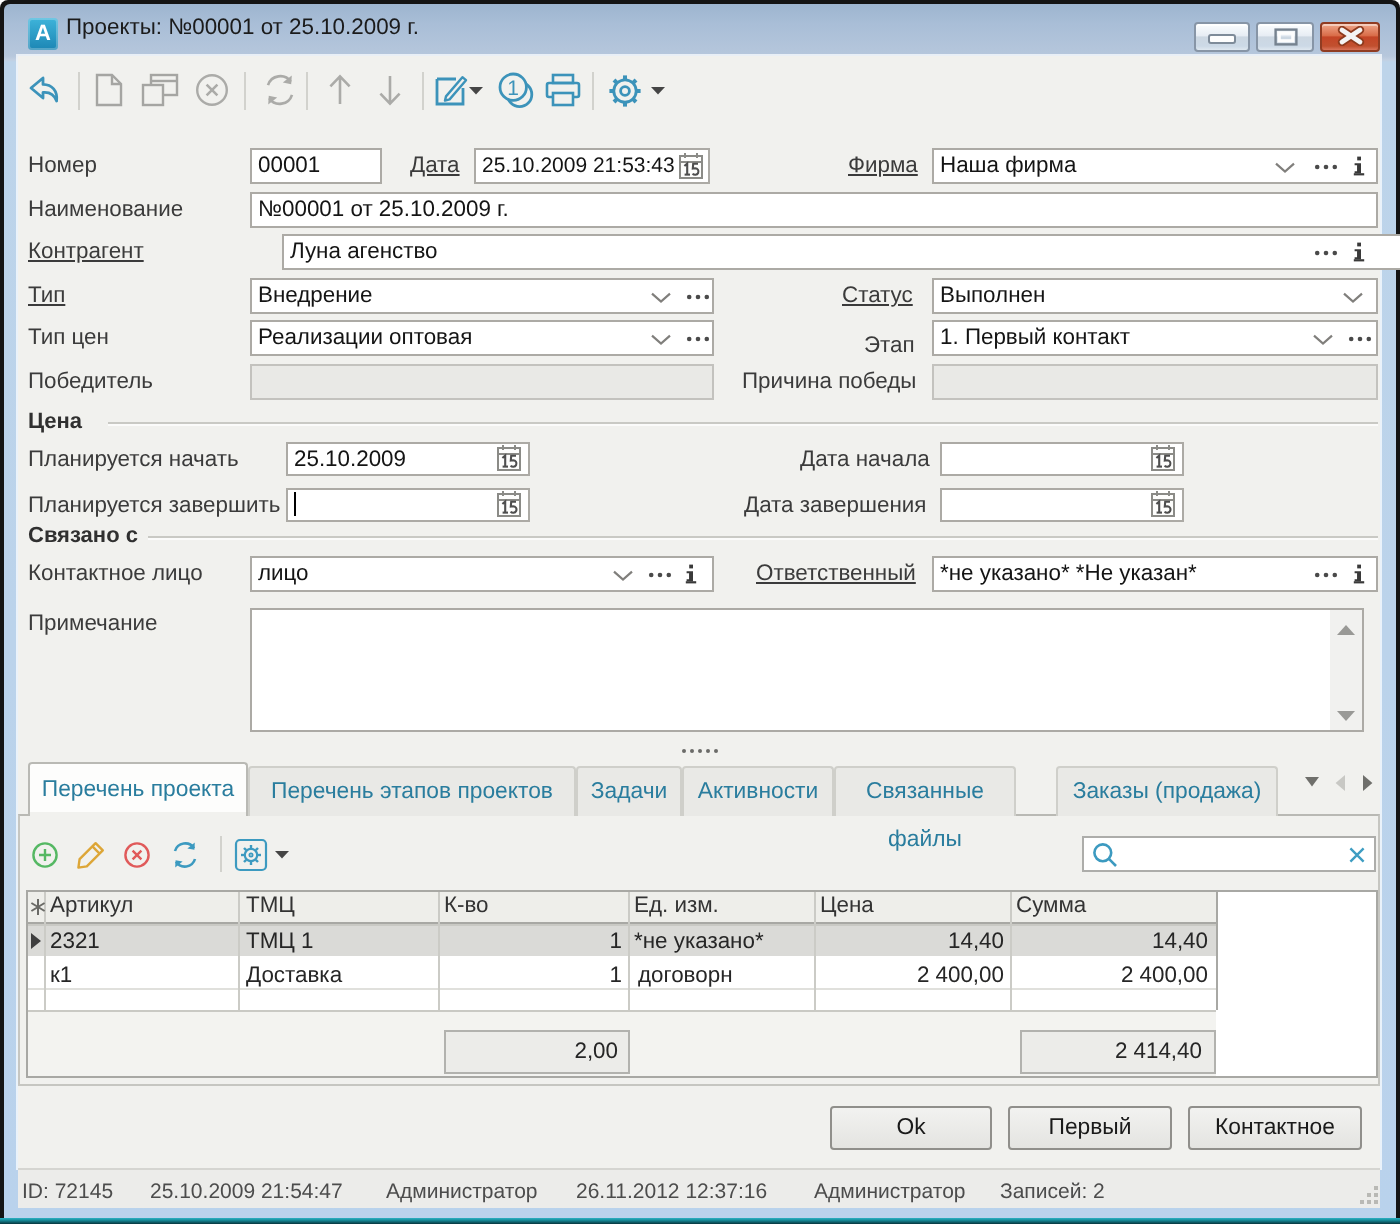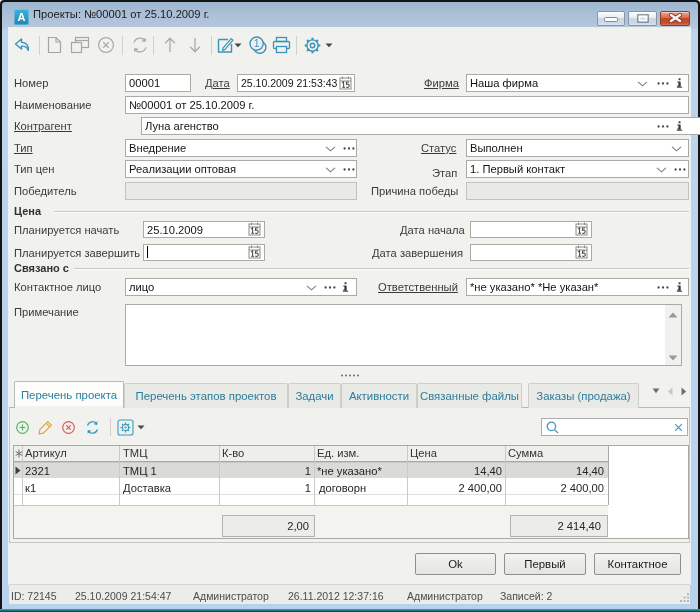--- a/index.html
+++ b/index.html
@@ -337,21 +337,21 @@
       <circle cx="10" cy="1.5" r="1"></circle>
       <circle cx="14" cy="1.5" r="1"></circle>
       <circle cx="18" cy="1.5" r="1"></circle>
     </g>
   </svg>
 
 <div class="fico" style="left:9px;top:407px;width:681px;height:136px;background:#f1f1ee;border:1px solid #c6c6c1;border-top:1px solid #b9b9b4"></div>
 <div class="tab itab" style="left:124px;width:164px">Перечень этапов проектов</div>
 <div class="tab itab" style="left:288px;width:53px">Задачи</div>
 <div class="tab itab" style="left:341px;width:76px">Активности</div>
-<div class="tab itab" style="left:417px;width:105px">Связанные файлы</div>
+<div class="tab itab" style="left:417px;width:91px">Связанные файлы</div>
 <div class="tab itab" style="left:528px;width:111px">Заказы (продажа)</div>
 <div class="tab" style="left:14px;top:381px;width:110px;height:27px;background:#fdfdfc;border:1px solid #b9b9b4;border-bottom:none;border-radius:2px 2px 0 0;line-height:26px;z-index:3">Перечень проекта</div>
 <div class="fico" style="left:15px;top:406px;width:108px;height:3px;background:#f1f1ee;z-index:3"></div>
 <svg class="fico" style="left:652px;top:388px" width="8" height="6" viewBox="0 0 8 6">
     <path d="M0.5 0.5 L7.5 0.5 L4 5.2 Z" fill="#6f6f6b"></path>
   </svg>
 <svg class="fico" style="left:667px;top:387px" width="6" height="9" viewBox="0 0 6 9">
     <path d="M5.5 0.5 L5.5 8.5 L0.8 4.5 Z" fill="#c8c8c4"></path>
   </svg>
 <svg class="fico" style="left:681px;top:387px" width="6" height="9" viewBox="0 0 6 9">

